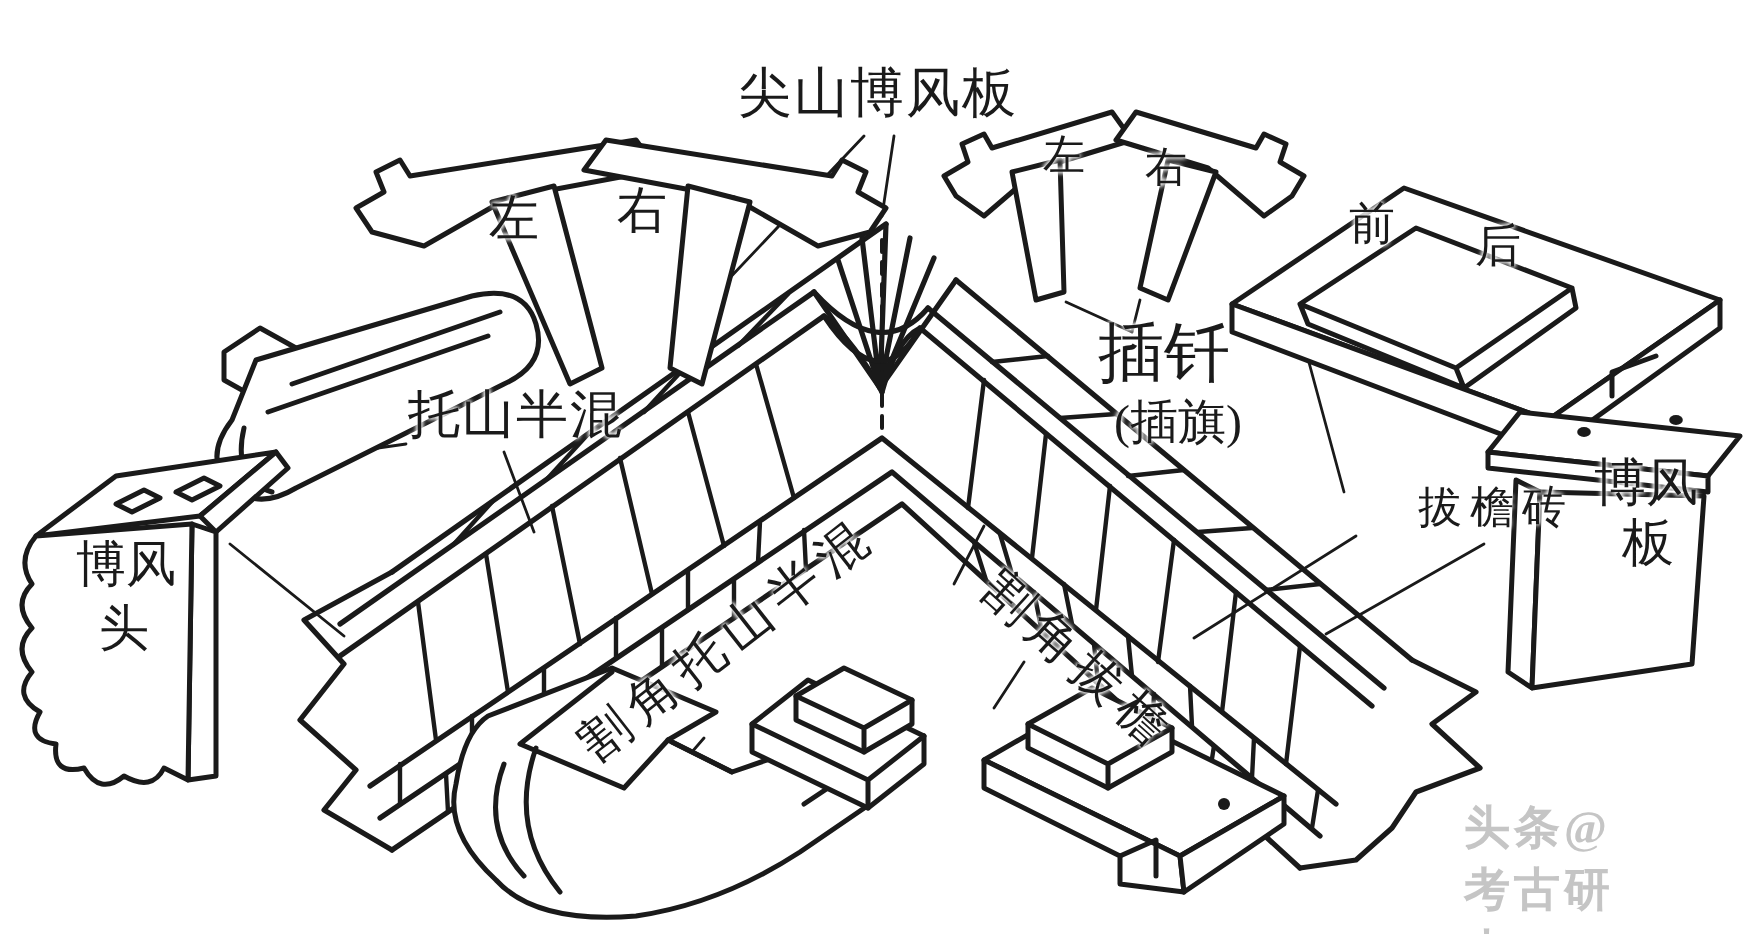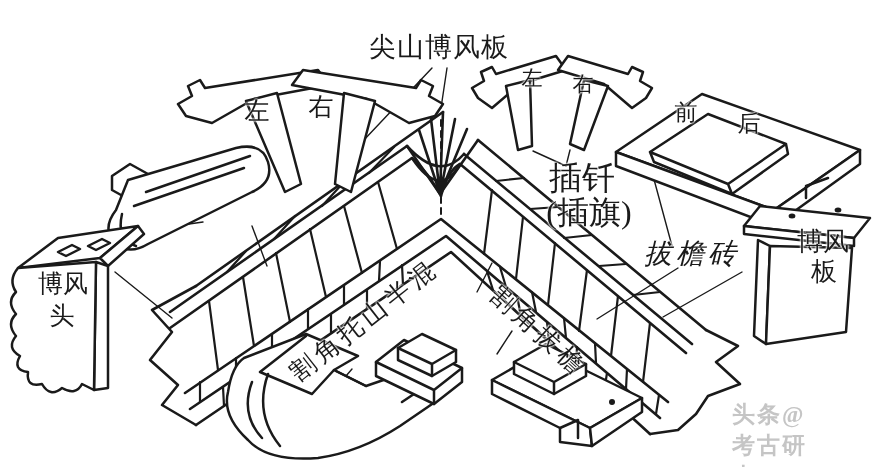--- a/index.html
+++ b/index.html
@@ -141,31 +141,32 @@
       <circle cx="612" cy="402" r="3" fill="#1a1a1a" stroke="none"></circle>
     </g>
   </g>
 </svg>
 
   <div class="lbl" style="left:439px;top:47px;font-size:27px;letter-spacing:1px;">尖山博风板</div>
 
   <div class="lbl" style="left:257px;top:110px;font-size:25px;">左</div>
   <div class="lbl" style="left:321px;top:106px;font-size:25px;">右</div>
 
+  <div class="lbl" style="left:258px;top:208px;font-size:26px;letter-spacing:1px;">托山半混</div>
 
   <div class="lbl" style="left:532px;top:78px;font-size:21px;">左</div>
   <div class="lbl" style="left:583px;top:84px;font-size:21px;">右</div>
 
   <div class="lbl" style="left:582px;top:178px;font-size:33px;">插钎</div>
-  <div class="lbl" style="left:589px;top:212px;font-size:32px;">(插旗)</div>
+  <div class="lbl" style="left:589px;top:212px;font-size:24px;">(插旗)</div>
 
   <div class="lbl" style="left:686px;top:112px;font-size:23px;">前</div>
   <div class="lbl" style="left:749px;top:123px;font-size:23px;">后</div>
 
-  <div class="lbl" style="left:692px;top:254px;font-size:28px;letter-spacing:4px;font-style:italic;">拔檐砖</div>
+  <div class="lbl" style="left:748px;top:254px;font-size:22px;letter-spacing:4px;">拔檐砖</div>
 
   <div class="lbl" style="left:823px;top:242px;font-size:26px;">博风</div>
   <div class="lbl" style="left:824px;top:272px;font-size:26px;">板</div>
 
   <div class="lbl" style="left:63px;top:283px;font-size:25px;">博风</div>
   <div class="lbl" style="left:62px;top:315px;font-size:25px;">头</div>
 
   <div class="lbl rot38" style="left:364px;top:320px;font-size:25px;letter-spacing:5px;">割角托山半混</div>
 
   <div class="lbl rot42" style="left:539px;top:331px;font-size:25px;letter-spacing:5px;">割角拔檐</div>

